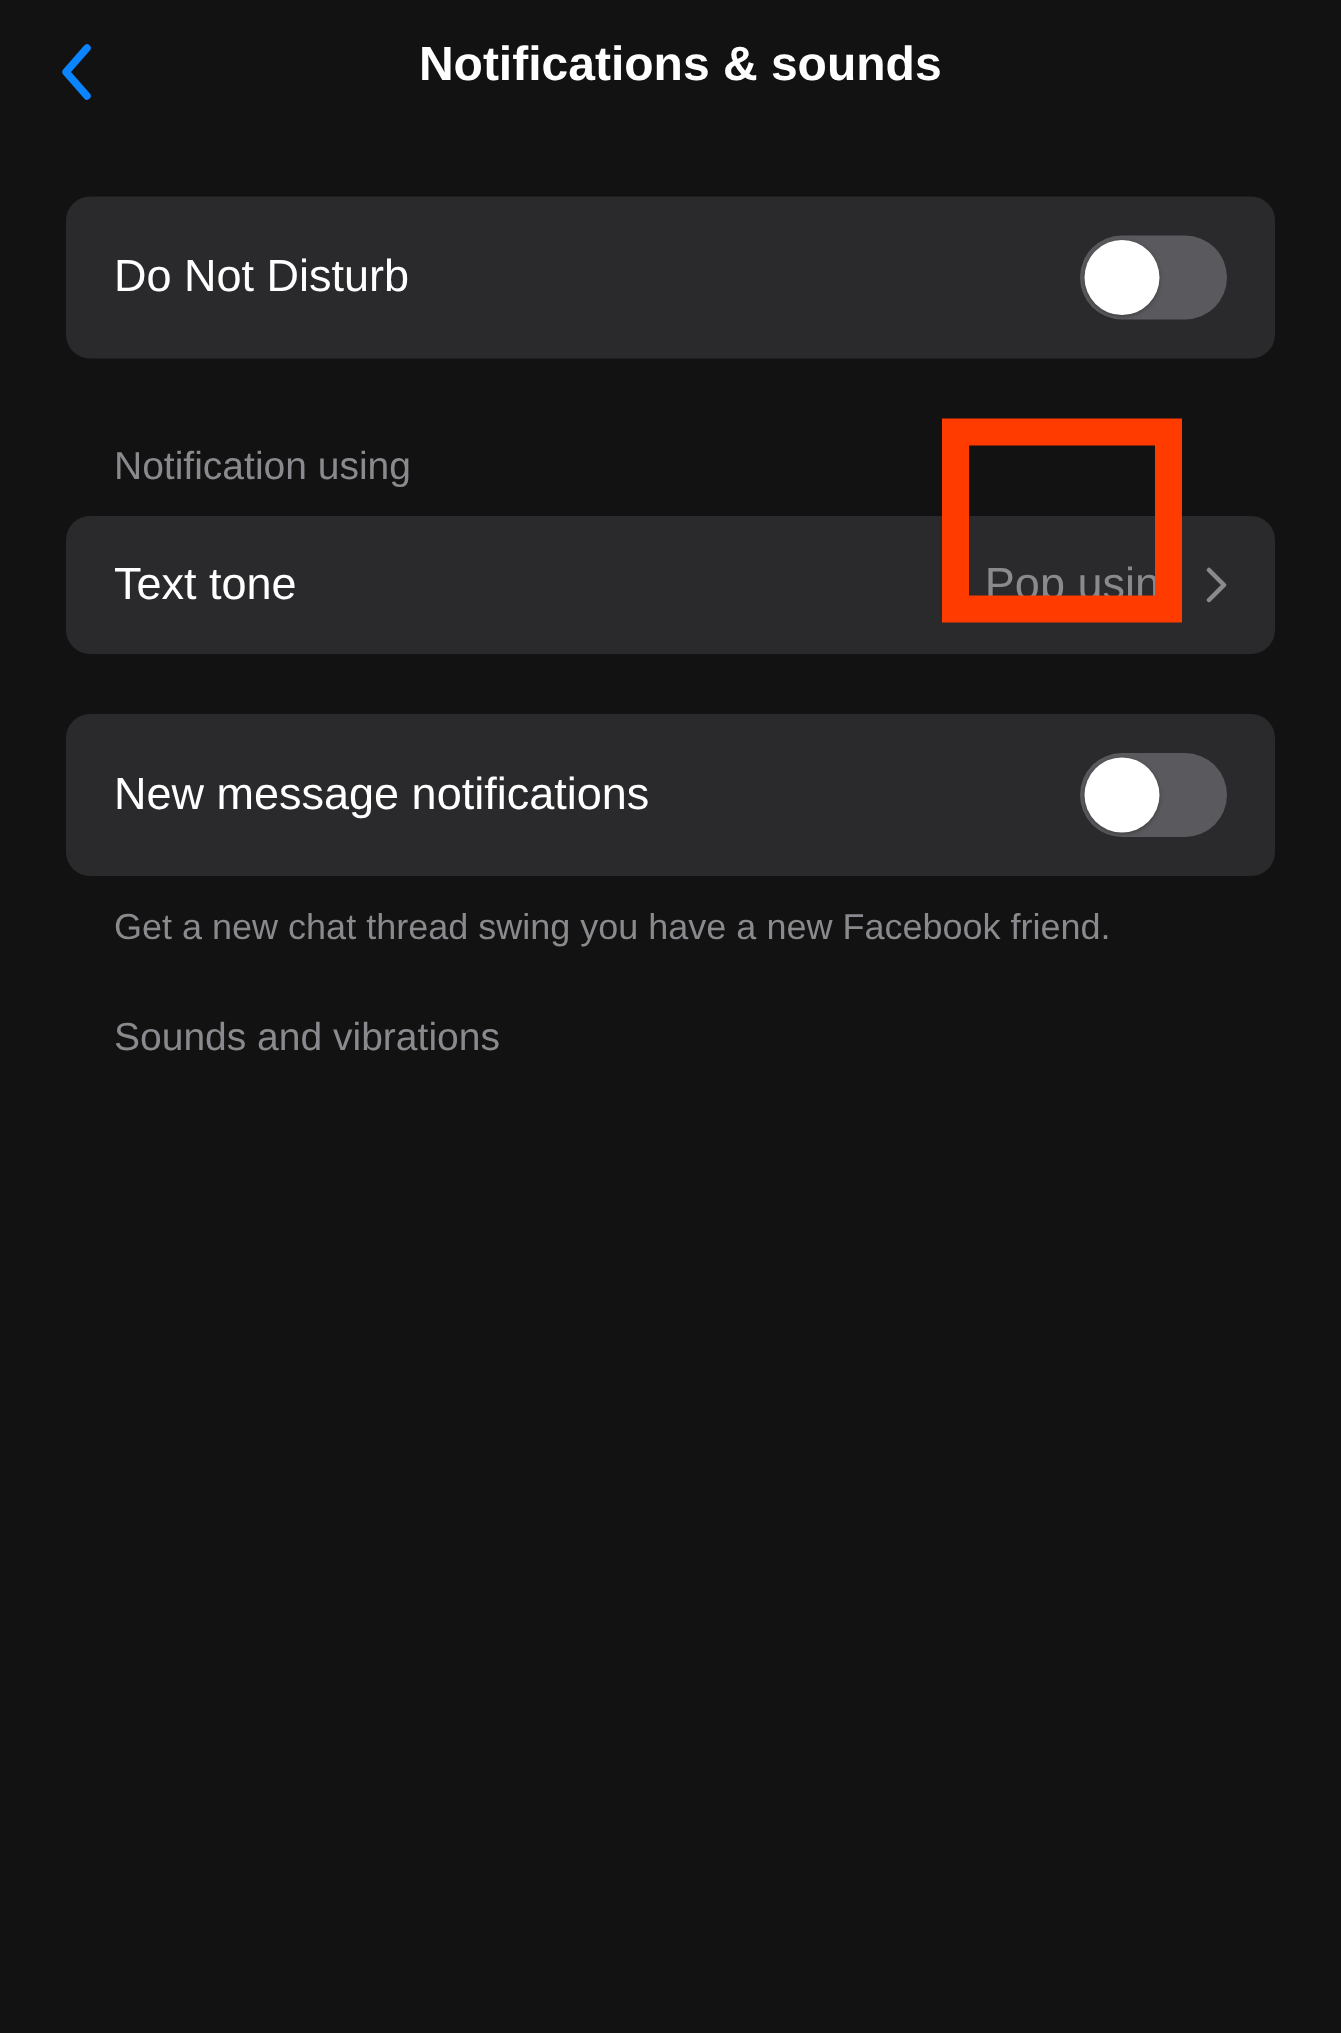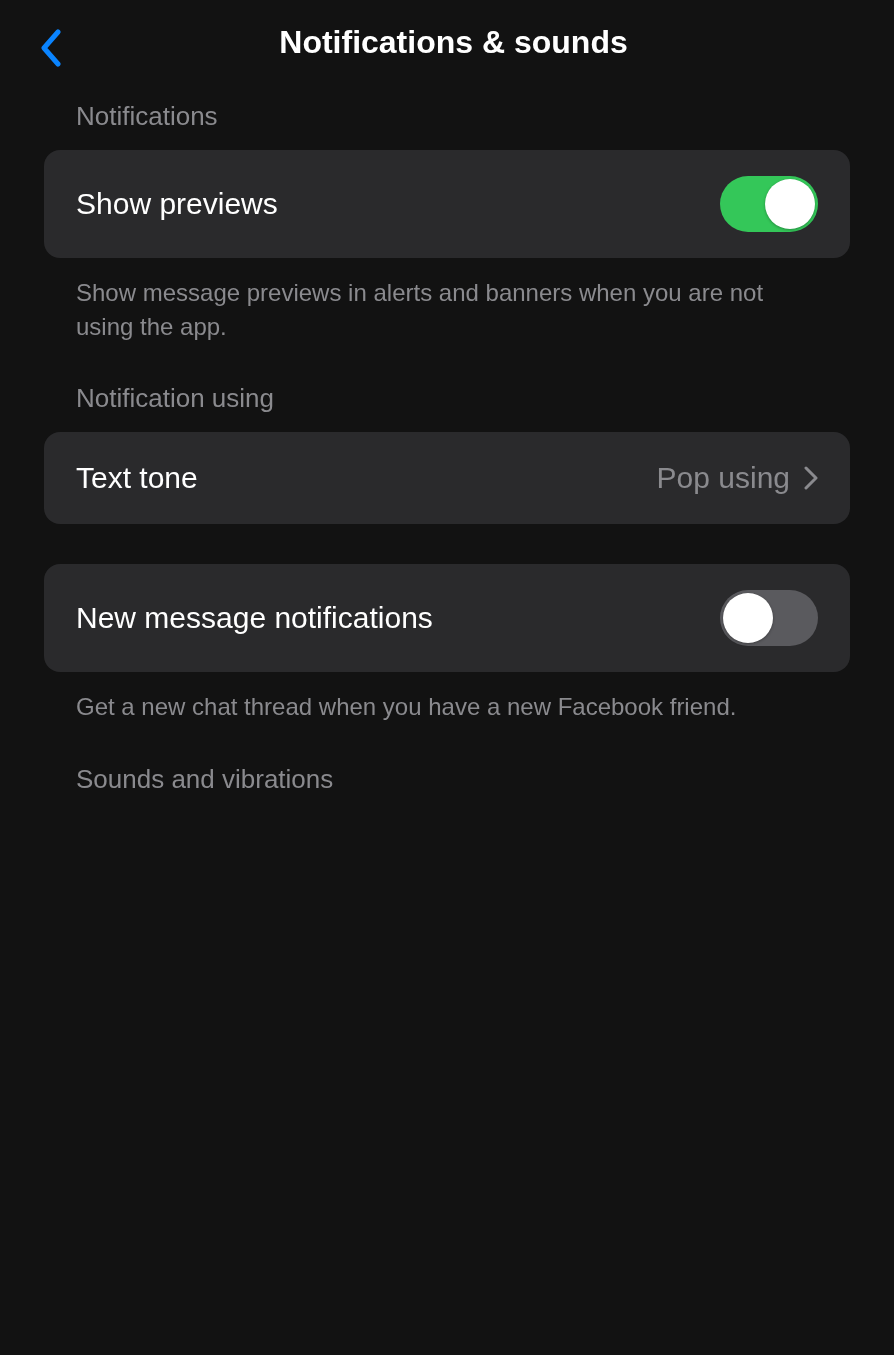--- a/index.html
+++ b/index.html
@@ -138,31 +138,30 @@
   <div class="back-button">
     <svg viewBox="0 0 22 38">
       <polyline points="19,3 5,19 19,35" fill="none" stroke="#0a84ff" stroke-width="5" stroke-linecap="round" stroke-linejoin="round"></polyline>
     </svg>
   </div>
   <div class="header-title">Notifications &amp; sounds</div>
 </div>
 
 <div class="content">
 
-
-  <div class="section">
-    <div class="section-header">Notifications</div>
+  <div class="section dnd-section">
     <div class="cell">
-      <div class="cell-label">Show previews</div>
-      <div class="toggle toggle-on">
+      <div class="cell-label">Do Not Disturb</div>
+      <div class="toggle toggle-off">
         <div class="toggle-knob"></div>
       </div>
     </div>
-    <div class="section-footer">Show message previews in alerts and banners when you are not using the app.</div>
+    <div class="highlight-box"></div>
   </div>
+
 
   <div class="section">
     <div class="section-header">Notification using</div>
     <div class="cell">
       <div class="cell-label">Text tone</div>
       <div class="cell-right">
         <div class="cell-value">Pop using</div>
         <svg class="chevron-right" viewBox="0 0 14 24">
           <polyline points="2,2 12,12 2,22" fill="none" stroke="#8a8a8e" stroke-width="3" stroke-linecap="round" stroke-linejoin="round"></polyline>
         </svg>
@@ -170,20 +169,20 @@
     </div>
   </div>
 
   <div class="section">
     <div class="cell">
       <div class="cell-label">New message notifications</div>
       <div class="toggle toggle-off">
         <div class="toggle-knob"></div>
       </div>
     </div>
-    <div class="section-footer">Get a new chat thread when you have a new Facebook friend.</div>
+    <div class="section-footer">Get a new chat thread swing you have a new Facebook friend.</div>
   </div>
 
   <div class="section">
     <div class="section-header">Sounds and vibrations</div>
   </div>
 
 </div>
 
 </body></html>

